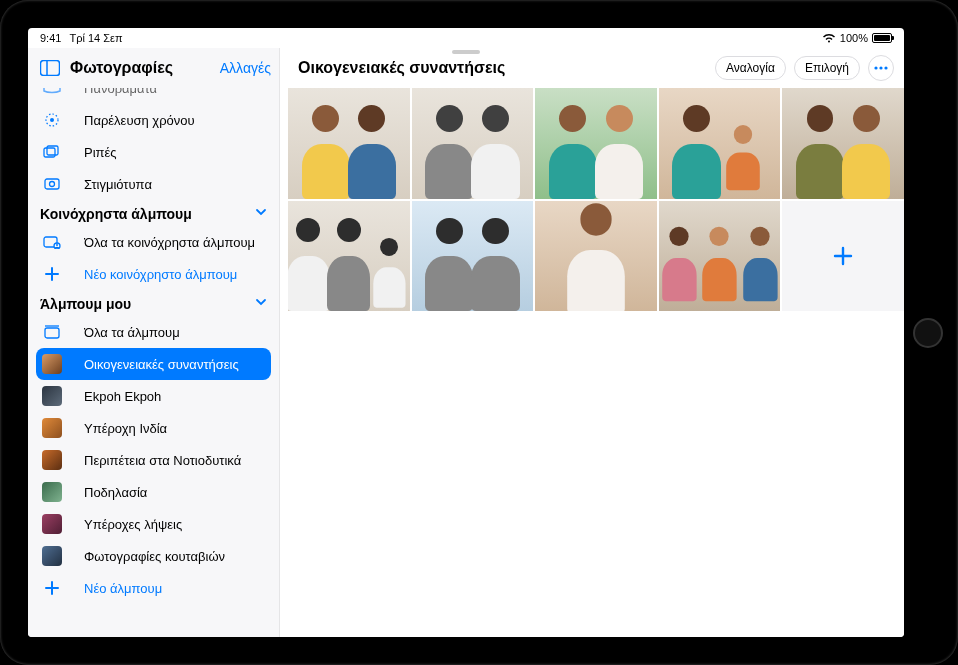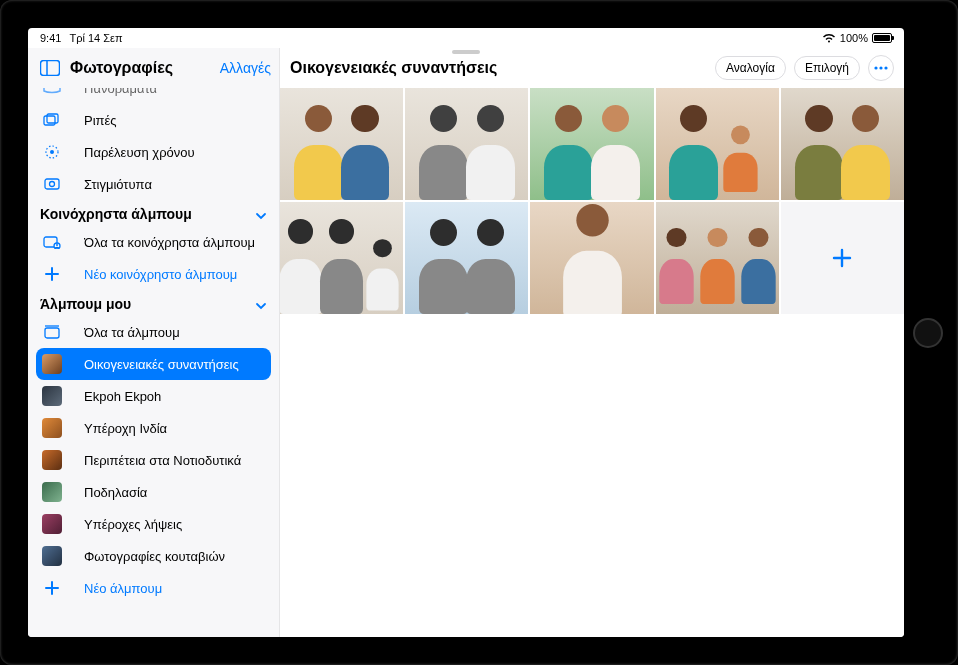--- a/index.html
+++ b/index.html
@@ -9,21 +9,21 @@
     display: flex;
     justify-content: center;
     align-items: center;
     width: 958px;
     height: 665px;
   }
   .ipad-frame {
     width: 958px;
     height: 665px;
     background: #000;
-    border-radius: 12px;
+    border-radius: 28px;
     padding: 28px 54px 28px 28px;
     position: relative;
     box-shadow: inset 0 0 3px #555;
   }
   .home-button {
     position: absolute;
     right: 15px;
     top: 50%;
     transform: translateY(-50%);
     width: 30px;
@@ -67,20 +67,21 @@
     height: 4px;
     background: #ccc;
     border-radius: 2px;
     z-index: 10;
   }
 
   .content {
     flex: 1;
     display: flex;
     min-height: 0;
+    gap: 8px;
   }
 
   .sidebar {
     width: 252px;
     border-right: 1px solid #e5e5e7;
     display: flex;
     flex-direction: column;
     background: #f7f7f9;
   }
   .sidebar-header {
@@ -111,21 +112,21 @@
   }
 
   .sidebar-scroll {
     flex: 1;
     overflow-y: auto;
     padding: 0 8px 8px 8px;
   }
 
   .section-header {
     display: flex;
-    align-items: flex-end;
+    align-items: flex-start;
     justify-content: space-between;
     padding: 6px 4px 4px 4px;
     font-size: 14px;
     font-weight: 700;
     color: #000;
   }
   .chevron-toggle { color: #007aff; transform: rotate(0deg); }
 
   .list-row {
     display: flex;
@@ -338,35 +339,35 @@
           <div class="list-row" style="margin-top:-16px;opacity:.6">
             <span class="row-icon">
               <svg width="18" height="12" viewBox="0 0 18 12">
                   <path d="M1 3c4 2 12 2 16 0v6c-4 2-12 2-16 0z" fill="none" stroke="currentColor" stroke-width="1.5"></path>
                 </svg>
             </span>
             <span class="row-label">Πανοράματα</span>
           </div>
           <div class="list-row">
             <span class="row-icon">
+              <svg width="18" height="18" viewBox="0 0 18 18">
+                  <circle cx="9" cy="9" r="6" fill="none" stroke="currentColor" stroke-width="1.2" stroke-dasharray="1.5 2"></circle>
+                  <circle cx="9" cy="9" r="2" fill="currentColor"></circle>
+                </svg>
+            </span>
+            <span class="row-label">Παρέλευση χρόνου</span>
+          </div>
+          <div class="list-row">
+            <span class="row-icon">
               <svg width="18" height="14" viewBox="0 0 18 14">
                   <rect x="1" y="3" width="11" height="9" rx="1.5" fill="none" stroke="currentColor" stroke-width="1.3"></rect>
                   <rect x="4" y="1" width="11" height="9" rx="1.5" fill="none" stroke="currentColor" stroke-width="1.3"></rect>
                 </svg>
             </span>
             <span class="row-label">Ριπές</span>
-          </div>
-          <div class="list-row">
-            <span class="row-icon">
-              <svg width="18" height="18" viewBox="0 0 18 18">
-                  <circle cx="9" cy="9" r="6" fill="none" stroke="currentColor" stroke-width="1.2" stroke-dasharray="1.5 2"></circle>
-                  <circle cx="9" cy="9" r="2" fill="currentColor"></circle>
-                </svg>
-            </span>
-            <span class="row-label">Παρέλευση χρόνου</span>
           </div>
           <div class="list-row">
             <span class="row-icon">
               <svg width="18" height="14" viewBox="0 0 18 14">
                   <rect x="2" y="2" width="14" height="10" rx="2" fill="none" stroke="currentColor" stroke-width="1.3"></rect>
                   <circle cx="9" cy="7" r="2.5" fill="none" stroke="currentColor" stroke-width="1.3"></circle>
                 </svg>
             </span>
             <span class="row-label">Στιγμιότυπα</span>
           </div>

